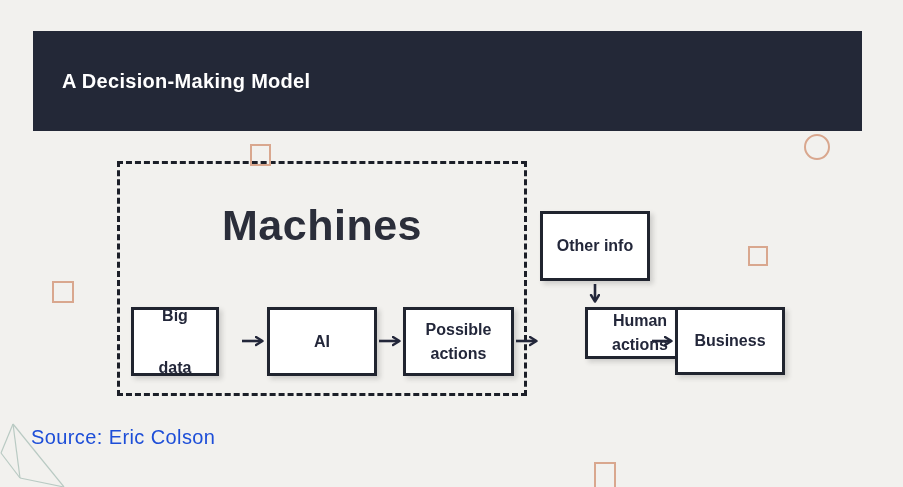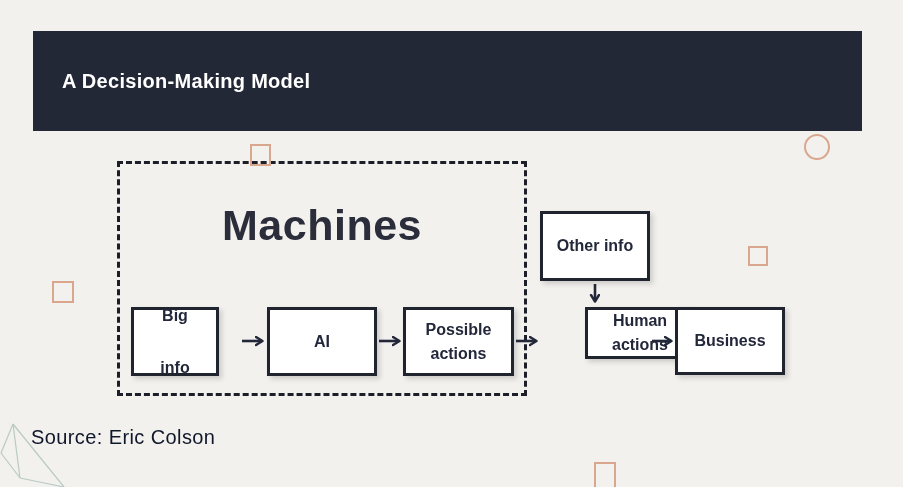--- a/index.html
+++ b/index.html
@@ -101,39 +101,39 @@
     box-sizing: border-box;
     border: 2px solid #d9a78e;
     border-radius: 50%;
   }
 
   
   .source-caption {
     position: absolute;
     left: 31px; top: 426px;
     font-size: 20px;
-    color: #0f172a;
+    color: #1d4ed8;
     letter-spacing: 0.4px;
   }
 </style>
 </head>
 <body>
 
 <div class="canvas">
 
   <div class="title-bar">
     <h1>A Decision-Making Model</h1>
   </div>
 
   <div class="machines-group"></div>
   <div class="machines-label">Machines</div>
 
   <div class="flow-box box-big-data">
     <span>Big</span>
-    <span>info</span>
+    <span>data</span>
   </div>
 
   <div class="flow-box box-ai">
     <span>AI</span>
   </div>
 
   <div class="flow-box box-possible-actions">
     <span>Possible</span>
     <span>actions</span>
   </div>

